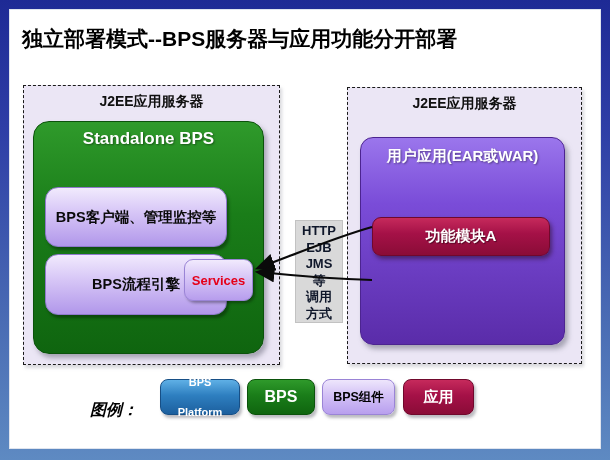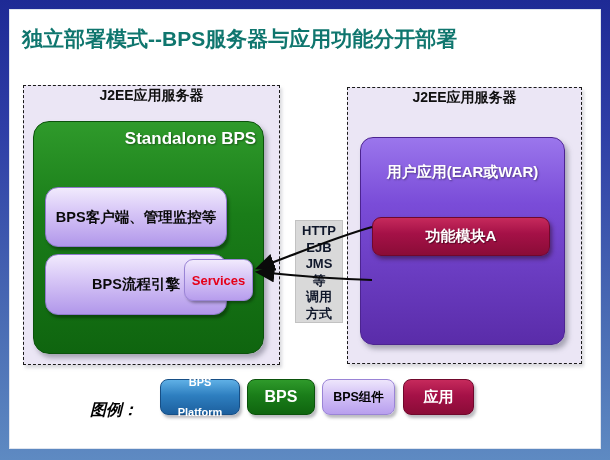--- a/index.html
+++ b/index.html
@@ -9,41 +9,40 @@
     background:linear-gradient(180deg,#1e2a95 0%,#2e3ea6 28%,#4a6cb4 70%,#5e8ac2 100%);
   }
   #canvas{
     position:absolute;left:9px;top:9px;right:9px;bottom:11px;
     background:#ffffff;
     box-shadow:inset 0 0 0 1px #dfe4ee;
   }
   .abs{position:absolute;}
   .slide-title{
     left:13px;top:16px;width:560px;
-    font-size:21px;font-weight:bold;color:#0f766e;
+    font-size:21px;font-weight:bold;color:#000000;
     letter-spacing:0px;white-space:nowrap;
   }
   .server-box{
     background:#ebe6f5;border:1.5px dashed #1a1a1a;
     box-shadow:2px 3px 3px rgba(150,150,160,.35);
   }
   .server-header{
-    width:100%;text-align:center;padding-top:1px;
+    width:100%;text-align:center;padding-top:7px;
     font-size:14px;font-weight:bold;color:#101010;
   }
   .green-box{
     background:linear-gradient(180deg,#2f9a2b 0%,#1a7d19 40%,#0f650f 100%);
     border:1px solid #0b520b;border-radius:16px;
     box-shadow:3px 4px 5px rgba(110,110,125,.55);
   }
   .green-title{
     width:100%;text-align:center;padding-top:7px;
     font-size:17px;font-weight:bold;color:#ffffff;
     text-shadow:1px 1px 2px rgba(0,0,0,.4);
-    padding-left:42px;
   }
   .lavender-box{
     background:linear-gradient(180deg,#f1eafd 0%,#d9c9f7 38%,#b197ea 100%);
     border:1px solid #8f79cc;border-radius:13px;
     box-shadow:2px 3px 3px rgba(0,0,0,.35);
     display:flex;align-items:center;justify-content:center;
     font-size:14.5px;font-weight:bold;color:#0a0a0a;
   }
   .services-box{
     background:linear-gradient(180deg,#f1eafd 0%,#d9c9f7 40%,#b79ded 100%);
@@ -57,21 +56,21 @@
     background:#d9d9d9;border:1px solid #c2c2c2;
     text-align:center;font-size:13px;font-weight:bold;color:#0f172a;
     line-height:16.5px;padding-top:2px;z-index:1;
   }
   .purple-box{
     background:linear-gradient(180deg,#9b76ec 0%,#7a4cd8 32%,#5a2ca9 100%);
     border:1px solid #4c2490;border-radius:13px;
     box-shadow:3px 4px 5px rgba(110,110,125,.55);
   }
   .purple-title{
-    width:100%;text-align:center;padding-top:25px;
+    width:100%;text-align:center;padding-top:9px;
     font-size:15px;font-weight:bold;color:#ffffff;
     text-shadow:1px 1px 2px rgba(0,0,0,.4);
   }
   .red-box{
     background:linear-gradient(180deg,#c62a5c 0%,#a51147 42%,#8a0c37 100%);
     border:1px solid #70082c;border-radius:9px;
     box-shadow:2px 3px 4px rgba(40,10,25,.5);
     display:flex;align-items:center;justify-content:center;
     font-size:15px;font-weight:bold;color:#ffffff;
     text-shadow:1px 1px 1px rgba(0,0,0,.45);

